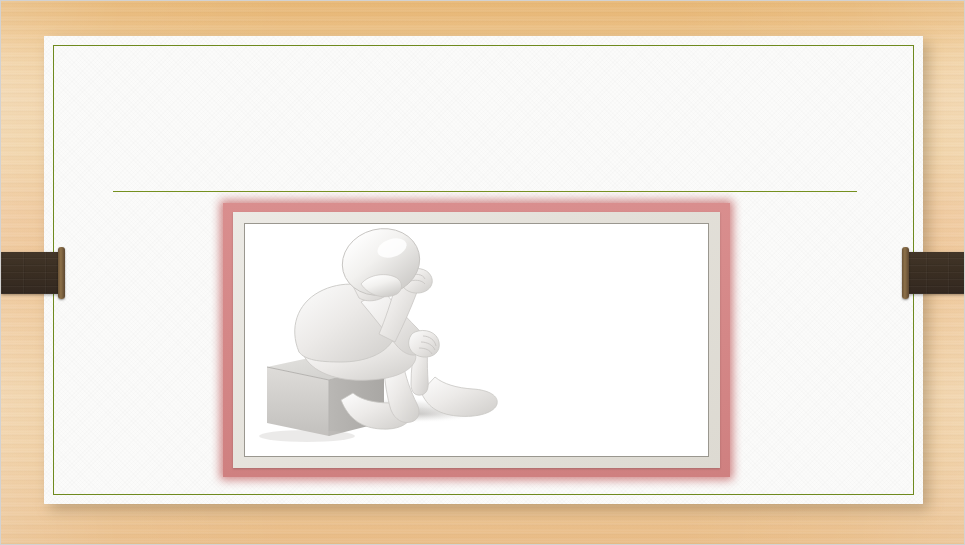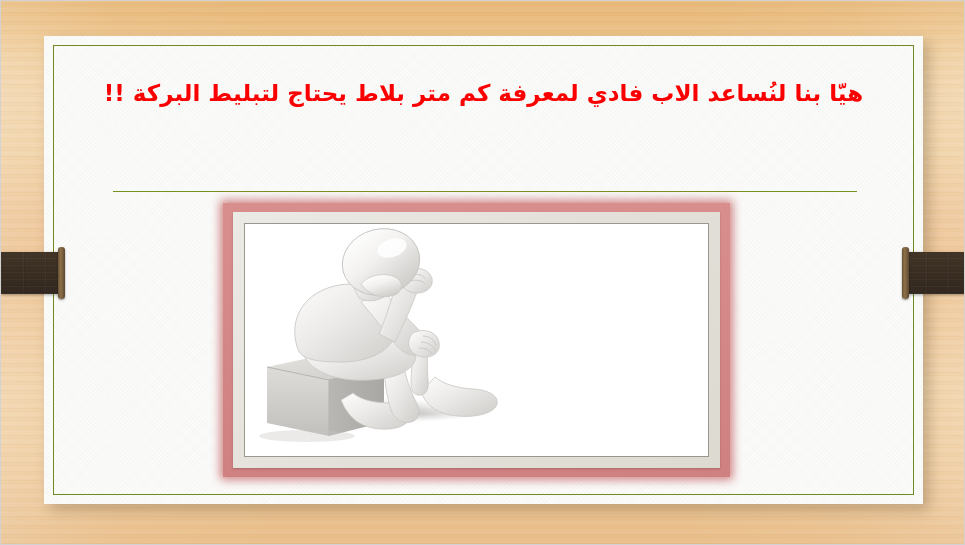--- a/index.html
+++ b/index.html
@@ -197,21 +197,20 @@
 <div class="slide">
 
   <div class="wood">
     <div class="wood-sheen"></div>
   </div>
 
   <div class="panel-shadow"></div>
   <div class="panel"></div>
   <div class="panel-border"></div>
 
-  <div class="title">هيّا بنا لنُساعد الاب فادي لمعرفة كم متر بلاط يحتاج لتبليط البركة !!</div>
 
   <div class="divider"></div>
 
   <div class="pic-wrap">
     <div class="pic-glow"></div>
     <div class="pic-salmon"></div>
     <div class="pic-mat"></div>
     <div class="pic-inner-line"></div>
     <div class="pic-canvas">
       <svg width="463" height="232" viewBox="0 0 463 232">

